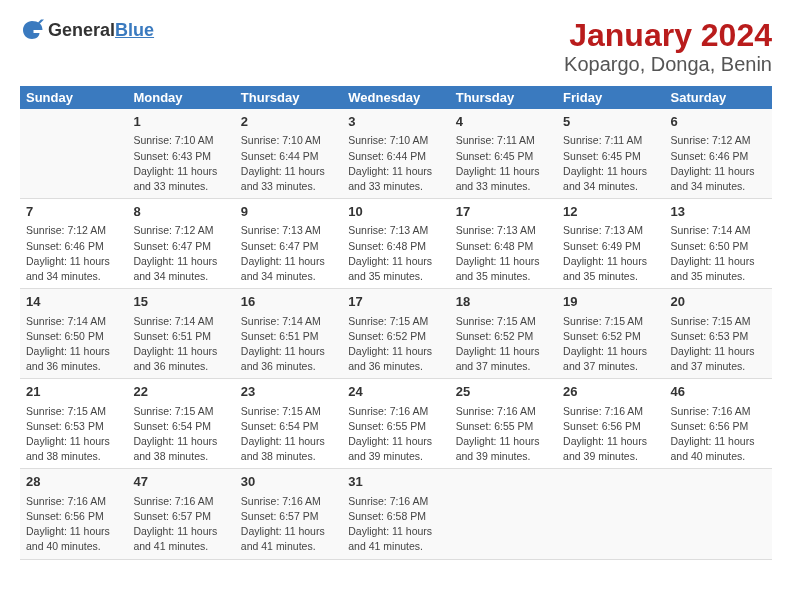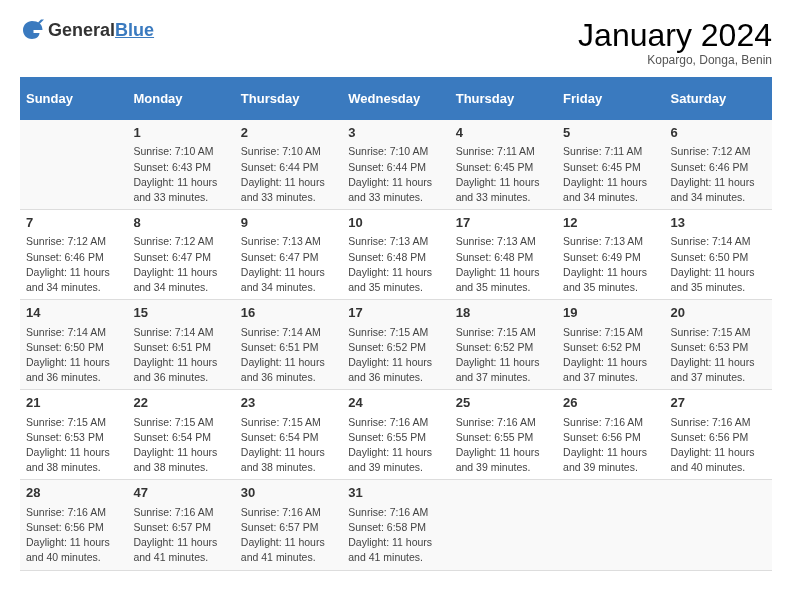--- a/index.html
+++ b/index.html
@@ -40,39 +40,39 @@
     }
     .logo-icon {
       width: 24px;
       height: 24px;
     }
     .title-block {
       text-align: right;
     }
     .title-block h1 {
       font-size: 32px;
-      font-weight: 400;
-      color: #000000;
+      font-weight: 700;
+      color: #b91c1c;
       line-height: 1.1;
       margin-left: 13px;
     }
     .title-block h2 {
-      font-size: 12px;
+      font-size: 20px;
       font-weight: normal;
       color: #555;
     }
     table {
       width: 100%;
       border-collapse: collapse;
       font-size: 11px;
     }
     thead tr th {
       background-color: #3a7abf;
       color: #fff;
-      padding: 14px 6px;
+      padding: 4px 6px;
       text-align: left;
       font-size: 13px;
       font-weight: bold;
     }
     tbody tr {
       border-bottom: 1px solid #ddd;
     }
     tbody tr:nth-child(odd) {
       background-color: #f9f9f9;
     }
@@ -318,21 +318,21 @@
 and 39 minutes.</div>
           </td>
           <td>
             <span class="day-num">26</span>
             <div class="day-info" style="white-space: pre-line;">Sunrise: 7:16 AM
 Sunset: 6:56 PM
 Daylight: 11 hours
 and 39 minutes.</div>
           </td>
           <td>
-            <span class="day-num">27</span>
+            <span class="day-num">46</span>
             <div class="day-info" style="white-space: pre-line;">Sunrise: 7:16 AM
 Sunset: 6:56 PM
 Daylight: 11 hours
 and 40 minutes.</div>
           </td>
         </tr>
         <tr>
           <td>
             <span class="day-num">28</span>
             <div class="day-info" style="white-space: pre-line;">Sunrise: 7:16 AM

